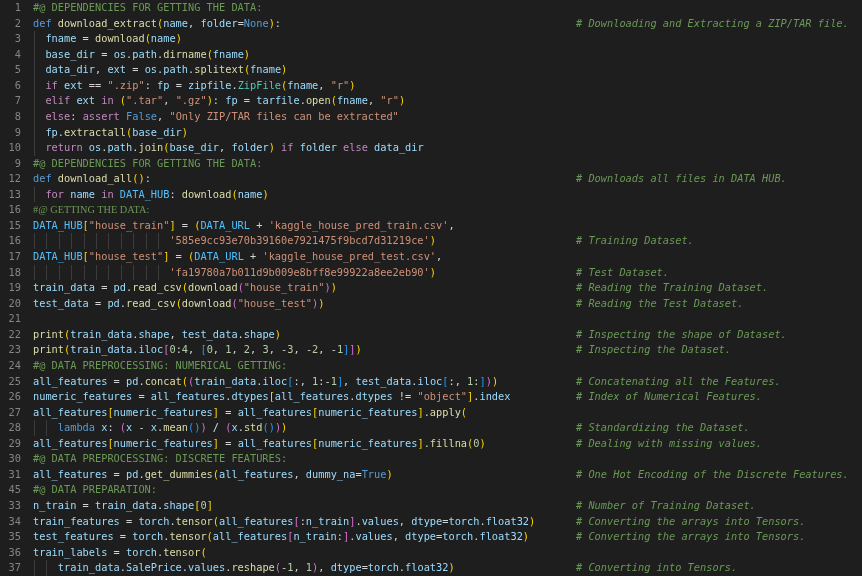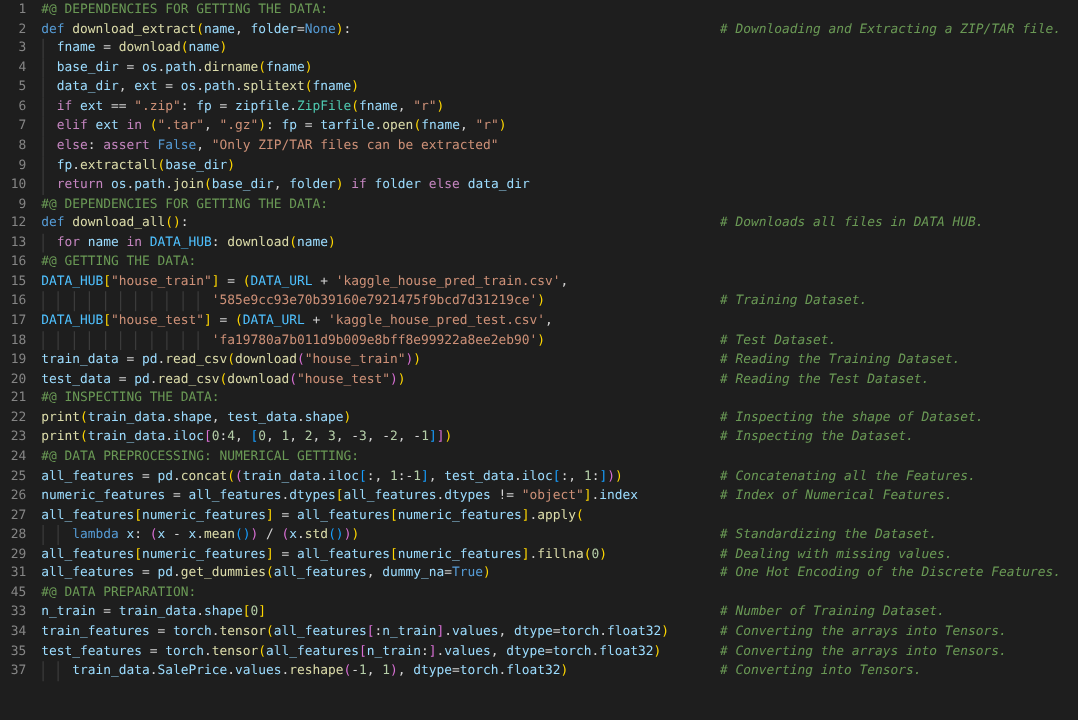--- a/index.html
+++ b/index.html
@@ -31,36 +31,38 @@
       <div class="code-line"><div class="guide" style="left: 34px;"></div><div class="ln">4</div><span class="code"><span style="color: rgb(212, 212, 212);">  </span><span style="color: rgb(156, 220, 254);">base_dir</span><span style="color: rgb(212, 212, 212);"> = </span><span style="color: rgb(156, 220, 254);">os</span><span style="color: rgb(212, 212, 212);">.</span><span style="color: rgb(156, 220, 254);">path</span><span style="color: rgb(212, 212, 212);">.</span><span style="color: rgb(220, 220, 170);">dirname</span><span style="color: rgb(255, 215, 0);">(</span><span style="color: rgb(156, 220, 254);">fname</span><span style="color: rgb(255, 215, 0);">)</span></span></div>
       <div class="code-line"><div class="guide" style="left: 34px;"></div><div class="ln">5</div><span class="code"><span style="color: rgb(212, 212, 212);">  </span><span style="color: rgb(156, 220, 254);">data_dir</span><span style="color: rgb(212, 212, 212);">, </span><span style="color: rgb(156, 220, 254);">ext</span><span style="color: rgb(212, 212, 212);"> = </span><span style="color: rgb(156, 220, 254);">os</span><span style="color: rgb(212, 212, 212);">.</span><span style="color: rgb(156, 220, 254);">path</span><span style="color: rgb(212, 212, 212);">.</span><span style="color: rgb(220, 220, 170);">splitext</span><span style="color: rgb(255, 215, 0);">(</span><span style="color: rgb(156, 220, 254);">fname</span><span style="color: rgb(255, 215, 0);">)</span></span></div>
       <div class="code-line"><div class="guide" style="left: 34px;"></div><div class="ln">6</div><span class="code"><span style="color: rgb(212, 212, 212);">  </span><span style="color: rgb(197, 134, 192);">if</span><span style="color: rgb(212, 212, 212);"> </span><span style="color: rgb(156, 220, 254);">ext</span><span style="color: rgb(212, 212, 212);"> == </span><span style="color: rgb(206, 145, 120);">".zip"</span><span style="color: rgb(212, 212, 212);">: </span><span style="color: rgb(156, 220, 254);">fp</span><span style="color: rgb(212, 212, 212);"> = </span><span style="color: rgb(156, 220, 254);">zipfile</span><span style="color: rgb(212, 212, 212);">.</span><span style="color: rgb(78, 201, 176);">ZipFile</span><span style="color: rgb(255, 215, 0);">(</span><span style="color: rgb(156, 220, 254);">fname</span><span style="color: rgb(212, 212, 212);">, </span><span style="color: rgb(206, 145, 120);">"r"</span><span style="color: rgb(255, 215, 0);">)</span></span></div>
       <div class="code-line"><div class="guide" style="left: 34px;"></div><div class="ln">7</div><span class="code"><span style="color: rgb(212, 212, 212);">  </span><span style="color: rgb(197, 134, 192);">elif</span><span style="color: rgb(212, 212, 212);"> </span><span style="color: rgb(156, 220, 254);">ext</span><span style="color: rgb(212, 212, 212);"> </span><span style="color: rgb(197, 134, 192);">in</span><span style="color: rgb(212, 212, 212);"> </span><span style="color: rgb(255, 215, 0);">(</span><span style="color: rgb(206, 145, 120);">".tar"</span><span style="color: rgb(212, 212, 212);">, </span><span style="color: rgb(206, 145, 120);">".gz"</span><span style="color: rgb(255, 215, 0);">)</span><span style="color: rgb(212, 212, 212);">: </span><span style="color: rgb(156, 220, 254);">fp</span><span style="color: rgb(212, 212, 212);"> = </span><span style="color: rgb(156, 220, 254);">tarfile</span><span style="color: rgb(212, 212, 212);">.</span><span style="color: rgb(220, 220, 170);">open</span><span style="color: rgb(255, 215, 0);">(</span><span style="color: rgb(156, 220, 254);">fname</span><span style="color: rgb(212, 212, 212);">, </span><span style="color: rgb(206, 145, 120);">"r"</span><span style="color: rgb(255, 215, 0);">)</span></span></div>
       <div class="code-line"><div class="guide" style="left: 34px;"></div><div class="ln">8</div><span class="code"><span style="color: rgb(212, 212, 212);">  </span><span style="color: rgb(197, 134, 192);">else</span><span style="color: rgb(212, 212, 212);">: </span><span style="color: rgb(197, 134, 192);">assert</span><span style="color: rgb(212, 212, 212);"> </span><span style="color: rgb(86, 156, 214);">False</span><span style="color: rgb(212, 212, 212);">, </span><span style="color: rgb(206, 145, 120);">"Only ZIP/TAR files can be extracted"</span></span></div>
       <div class="code-line"><div class="guide" style="left: 34px;"></div><div class="ln">9</div><span class="code"><span style="color: rgb(212, 212, 212);">  </span><span style="color: rgb(156, 220, 254);">fp</span><span style="color: rgb(212, 212, 212);">.</span><span style="color: rgb(220, 220, 170);">extractall</span><span style="color: rgb(255, 215, 0);">(</span><span style="color: rgb(156, 220, 254);">base_dir</span><span style="color: rgb(255, 215, 0);">)</span></span></div>
       <div class="code-line"><div class="guide" style="left: 34px;"></div><div class="ln">10</div><span class="code"><span style="color: rgb(212, 212, 212);">  </span><span style="color: rgb(197, 134, 192);">return</span><span style="color: rgb(212, 212, 212);"> </span><span style="color: rgb(156, 220, 254);">os</span><span style="color: rgb(212, 212, 212);">.</span><span style="color: rgb(156, 220, 254);">path</span><span style="color: rgb(212, 212, 212);">.</span><span style="color: rgb(220, 220, 170);">join</span><span style="color: rgb(255, 215, 0);">(</span><span style="color: rgb(156, 220, 254);">base_dir</span><span style="color: rgb(212, 212, 212);">, </span><span style="color: rgb(156, 220, 254);">folder</span><span style="color: rgb(255, 215, 0);">)</span><span style="color: rgb(212, 212, 212);"> </span><span style="color: rgb(197, 134, 192);">if</span><span style="color: rgb(212, 212, 212);"> </span><span style="color: rgb(156, 220, 254);">folder</span><span style="color: rgb(212, 212, 212);"> </span><span style="color: rgb(197, 134, 192);">else</span><span style="color: rgb(212, 212, 212);"> </span><span style="color: rgb(156, 220, 254);">data_dir</span></span></div>
       <div class="code-line"><div class="ln">9</div><span class="code"><span style="color: rgb(106, 153, 85);">#@ DEPENDENCIES FOR GETTING THE DATA:</span></span></div>
       <div class="code-line"><div class="ln">12</div><span class="code"><span style="color: rgb(86, 156, 214);">def</span><span style="color: rgb(212, 212, 212);"> </span><span style="color: rgb(220, 220, 170);">download_all</span><span style="color: rgb(255, 215, 0);">()</span><span style="color: rgb(212, 212, 212);">:</span></span><span class="side-comment" style="left: 576px; color: rgb(106, 153, 85);"># Downloads all files in DATA HUB.</span></div>
       <div class="code-line"><div class="guide" style="left: 34px;"></div><div class="ln">13</div><span class="code"><span style="color: rgb(212, 212, 212);">  </span><span style="color: rgb(197, 134, 192);">for</span><span style="color: rgb(212, 212, 212);"> </span><span style="color: rgb(156, 220, 254);">name</span><span style="color: rgb(212, 212, 212);"> </span><span style="color: rgb(197, 134, 192);">in</span><span style="color: rgb(212, 212, 212);"> </span><span style="color: rgb(79, 193, 255);">DATA_HUB</span><span style="color: rgb(212, 212, 212);">: </span><span style="color: rgb(220, 220, 170);">download</span><span style="color: rgb(255, 215, 0);">(</span><span style="color: rgb(156, 220, 254);">name</span><span style="color: rgb(255, 215, 0);">)</span></span></div>
-      <div class="code-line"><div class="ln">16</div><span class="code"><span style="color: rgb(106, 153, 85);">#@ GETTING THE DATA:</span></span></div>
+      <div class="code-line"><div class="ln">16</div><span class="code"><span style="color: rgb(106, 153, 85); font-family: Liberation Serif, serif;">#@ GETTING THE DATA:</span></span></div>
       <div class="code-line"><div class="ln">15</div><span class="code"><span style="color: rgb(79, 193, 255);">DATA_HUB</span><span style="color: rgb(255, 215, 0);">[</span><span style="color: rgb(206, 145, 120);">"house_train"</span><span style="color: rgb(255, 215, 0);">]</span><span style="color: rgb(212, 212, 212);"> = </span><span style="color: rgb(255, 215, 0);">(</span><span style="color: rgb(79, 193, 255);">DATA_URL</span><span style="color: rgb(212, 212, 212);"> + </span><span style="color: rgb(206, 145, 120);">'kaggle_house_pred_train.csv'</span><span style="color: rgb(212, 212, 212);">,</span></span></div>
       <div class="code-line"><div class="guide" style="left: 34px;"></div><div class="guide" style="left: 46.4px;"></div><div class="guide" style="left: 58.8px;"></div><div class="guide" style="left: 71.2px;"></div><div class="guide" style="left: 83.6px;"></div><div class="guide" style="left: 96px;"></div><div class="guide" style="left: 108.4px;"></div><div class="guide" style="left: 120.8px;"></div><div class="guide" style="left: 133.2px;"></div><div class="guide" style="left: 145.6px;"></div><div class="guide" style="left: 158px;"></div><div class="ln">16</div><span class="code"><span style="color: rgb(212, 212, 212);">                      </span><span style="color: rgb(206, 145, 120);">'585e9cc93e70b39160e7921475f9bcd7d31219ce'</span><span style="color: rgb(255, 215, 0);">)</span></span><span class="side-comment" style="left: 576px; color: rgb(106, 153, 85);"># Training Dataset.</span></div>
       <div class="code-line"><div class="ln">17</div><span class="code"><span style="color: rgb(79, 193, 255);">DATA_HUB</span><span style="color: rgb(255, 215, 0);">[</span><span style="color: rgb(206, 145, 120);">"house_test"</span><span style="color: rgb(255, 215, 0);">]</span><span style="color: rgb(212, 212, 212);"> = </span><span style="color: rgb(255, 215, 0);">(</span><span style="color: rgb(79, 193, 255);">DATA_URL</span><span style="color: rgb(212, 212, 212);"> + </span><span style="color: rgb(206, 145, 120);">'kaggle_house_pred_test.csv'</span><span style="color: rgb(212, 212, 212);">,</span></span></div>
       <div class="code-line"><div class="guide" style="left: 34px;"></div><div class="guide" style="left: 46.4px;"></div><div class="guide" style="left: 58.8px;"></div><div class="guide" style="left: 71.2px;"></div><div class="guide" style="left: 83.6px;"></div><div class="guide" style="left: 96px;"></div><div class="guide" style="left: 108.4px;"></div><div class="guide" style="left: 120.8px;"></div><div class="guide" style="left: 133.2px;"></div><div class="guide" style="left: 145.6px;"></div><div class="guide" style="left: 158px;"></div><div class="ln">18</div><span class="code"><span style="color: rgb(212, 212, 212);">                      </span><span style="color: rgb(206, 145, 120);">'fa19780a7b011d9b009e8bff8e99922a8ee2eb90'</span><span style="color: rgb(255, 215, 0);">)</span></span><span class="side-comment" style="left: 576px; color: rgb(106, 153, 85);"># Test Dataset.</span></div>
       <div class="code-line"><div class="ln">19</div><span class="code"><span style="color: rgb(156, 220, 254);">train_data</span><span style="color: rgb(212, 212, 212);"> = </span><span style="color: rgb(156, 220, 254);">pd</span><span style="color: rgb(212, 212, 212);">.</span><span style="color: rgb(220, 220, 170);">read_csv</span><span style="color: rgb(255, 215, 0);">(</span><span style="color: rgb(220, 220, 170);">download</span><span style="color: rgb(218, 112, 214);">(</span><span style="color: rgb(206, 145, 120);">"house_train"</span><span style="color: rgb(218, 112, 214);">)</span><span style="color: rgb(255, 215, 0);">)</span></span><span class="side-comment" style="left: 576px; color: rgb(106, 153, 85);"># Reading the Training Dataset.</span></div>
       <div class="code-line"><div class="ln">20</div><span class="code"><span style="color: rgb(156, 220, 254);">test_data</span><span style="color: rgb(212, 212, 212);"> = </span><span style="color: rgb(156, 220, 254);">pd</span><span style="color: rgb(212, 212, 212);">.</span><span style="color: rgb(220, 220, 170);">read_csv</span><span style="color: rgb(255, 215, 0);">(</span><span style="color: rgb(220, 220, 170);">download</span><span style="color: rgb(218, 112, 214);">(</span><span style="color: rgb(206, 145, 120);">"house_test"</span><span style="color: rgb(218, 112, 214);">)</span><span style="color: rgb(255, 215, 0);">)</span></span><span class="side-comment" style="left: 576px; color: rgb(106, 153, 85);"># Reading the Test Dataset.</span></div>
-      <div class="code-line"><div class="ln">21</div><span class="code"><span style="color: rgb(106, 153, 85);">#@ INSPECTING THE DATA:</span></span></div>
+      <div class="code-line"><div class="ln">21</div></div>
       <div class="code-line"><div class="ln">22</div><span class="code"><span style="color: rgb(220, 220, 170);">print</span><span style="color: rgb(255, 215, 0);">(</span><span style="color: rgb(156, 220, 254);">train_data</span><span style="color: rgb(212, 212, 212);">.</span><span style="color: rgb(156, 220, 254);">shape</span><span style="color: rgb(212, 212, 212);">, </span><span style="color: rgb(156, 220, 254);">test_data</span><span style="color: rgb(212, 212, 212);">.</span><span style="color: rgb(156, 220, 254);">shape</span><span style="color: rgb(255, 215, 0);">)</span></span><span class="side-comment" style="left: 576px; color: rgb(106, 153, 85);"># Inspecting the shape of Dataset.</span></div>
       <div class="code-line"><div class="ln">23</div><span class="code"><span style="color: rgb(220, 220, 170);">print</span><span style="color: rgb(255, 215, 0);">(</span><span style="color: rgb(156, 220, 254);">train_data</span><span style="color: rgb(212, 212, 212);">.</span><span style="color: rgb(156, 220, 254);">iloc</span><span style="color: rgb(218, 112, 214);">[</span><span style="color: rgb(181, 206, 168);">0</span><span style="color: rgb(212, 212, 212);">:</span><span style="color: rgb(181, 206, 168);">4</span><span style="color: rgb(212, 212, 212);">, </span><span style="color: rgb(23, 159, 255);">[</span><span style="color: rgb(181, 206, 168);">0</span><span style="color: rgb(212, 212, 212);">, </span><span style="color: rgb(181, 206, 168);">1</span><span style="color: rgb(212, 212, 212);">, </span><span style="color: rgb(181, 206, 168);">2</span><span style="color: rgb(212, 212, 212);">, </span><span style="color: rgb(181, 206, 168);">3</span><span style="color: rgb(212, 212, 212);">, -</span><span style="color: rgb(181, 206, 168);">3</span><span style="color: rgb(212, 212, 212);">, -</span><span style="color: rgb(181, 206, 168);">2</span><span style="color: rgb(212, 212, 212);">, -</span><span style="color: rgb(181, 206, 168);">1</span><span style="color: rgb(23, 159, 255);">]</span><span style="color: rgb(218, 112, 214);">]</span><span style="color: rgb(255, 215, 0);">)</span></span><span class="side-comment" style="left: 576px; color: rgb(106, 153, 85);"># Inspecting the Dataset.</span></div>
       <div class="code-line"><div class="ln">24</div><span class="code"><span style="color: rgb(106, 153, 85);">#@ DATA PREPROCESSING: NUMERICAL GETTING:</span></span></div>
       <div class="code-line"><div class="ln">25</div><span class="code"><span style="color: rgb(156, 220, 254);">all_features</span><span style="color: rgb(212, 212, 212);"> = </span><span style="color: rgb(156, 220, 254);">pd</span><span style="color: rgb(212, 212, 212);">.</span><span style="color: rgb(220, 220, 170);">concat</span><span style="color: rgb(255, 215, 0);">(</span><span style="color: rgb(218, 112, 214);">(</span><span style="color: rgb(156, 220, 254);">train_data</span><span style="color: rgb(212, 212, 212);">.</span><span style="color: rgb(156, 220, 254);">iloc</span><span style="color: rgb(23, 159, 255);">[</span><span style="color: rgb(212, 212, 212);">:, </span><span style="color: rgb(181, 206, 168);">1</span><span style="color: rgb(212, 212, 212);">:-</span><span style="color: rgb(181, 206, 168);">1</span><span style="color: rgb(23, 159, 255);">]</span><span style="color: rgb(212, 212, 212);">, </span><span style="color: rgb(156, 220, 254);">test_data</span><span style="color: rgb(212, 212, 212);">.</span><span style="color: rgb(156, 220, 254);">iloc</span><span style="color: rgb(23, 159, 255);">[</span><span style="color: rgb(212, 212, 212);">:, </span><span style="color: rgb(181, 206, 168);">1</span><span style="color: rgb(212, 212, 212);">:</span><span style="color: rgb(23, 159, 255);">]</span><span style="color: rgb(218, 112, 214);">)</span><span style="color: rgb(255, 215, 0);">)</span></span><span class="side-comment" style="left: 576px; color: rgb(106, 153, 85);"># Concatenating all the Features.</span></div>
       <div class="code-line"><div class="ln">26</div><span class="code"><span style="color: rgb(156, 220, 254);">numeric_features</span><span style="color: rgb(212, 212, 212);"> = </span><span style="color: rgb(156, 220, 254);">all_features</span><span style="color: rgb(212, 212, 212);">.</span><span style="color: rgb(156, 220, 254);">dtypes</span><span style="color: rgb(255, 215, 0);">[</span><span style="color: rgb(156, 220, 254);">all_features</span><span style="color: rgb(212, 212, 212);">.</span><span style="color: rgb(156, 220, 254);">dtypes</span><span style="color: rgb(212, 212, 212);"> != </span><span style="color: rgb(206, 145, 120);">"object"</span><span style="color: rgb(255, 215, 0);">]</span><span style="color: rgb(212, 212, 212);">.</span><span style="color: rgb(156, 220, 254);">index</span></span><span class="side-comment" style="left: 576px; color: rgb(106, 153, 85);"># Index of Numerical Features.</span></div>
       <div class="code-line"><div class="ln">27</div><span class="code"><span style="color: rgb(156, 220, 254);">all_features</span><span style="color: rgb(255, 215, 0);">[</span><span style="color: rgb(156, 220, 254);">numeric_features</span><span style="color: rgb(255, 215, 0);">]</span><span style="color: rgb(212, 212, 212);"> = </span><span style="color: rgb(156, 220, 254);">all_features</span><span style="color: rgb(255, 215, 0);">[</span><span style="color: rgb(156, 220, 254);">numeric_features</span><span style="color: rgb(255, 215, 0);">]</span><span style="color: rgb(212, 212, 212);">.</span><span style="color: rgb(220, 220, 170);">apply</span><span style="color: rgb(255, 215, 0);">(</span></span></div>
       <div class="code-line"><div class="guide" style="left: 34px;"></div><div class="guide" style="left: 46.4px;"></div><div class="ln">28</div><span class="code"><span style="color: rgb(212, 212, 212);">    </span><span style="color: rgb(86, 156, 214);">lambda</span><span style="color: rgb(212, 212, 212);"> </span><span style="color: rgb(156, 220, 254);">x</span><span style="color: rgb(212, 212, 212);">: </span><span style="color: rgb(218, 112, 214);">(</span><span style="color: rgb(156, 220, 254);">x</span><span style="color: rgb(212, 212, 212);"> - </span><span style="color: rgb(156, 220, 254);">x</span><span style="color: rgb(212, 212, 212);">.</span><span style="color: rgb(220, 220, 170);">mean</span><span style="color: rgb(23, 159, 255);">()</span><span style="color: rgb(218, 112, 214);">)</span><span style="color: rgb(212, 212, 212);"> / </span><span style="color: rgb(218, 112, 214);">(</span><span style="color: rgb(156, 220, 254);">x</span><span style="color: rgb(212, 212, 212);">.</span><span style="color: rgb(220, 220, 170);">std</span><span style="color: rgb(23, 159, 255);">()</span><span style="color: rgb(218, 112, 214);">)</span><span style="color: rgb(255, 215, 0);">)</span></span><span class="side-comment" style="left: 576px; color: rgb(106, 153, 85);"># Standardizing the Dataset.</span></div>
       <div class="code-line"><div class="ln">29</div><span class="code"><span style="color: rgb(156, 220, 254);">all_features</span><span style="color: rgb(255, 215, 0);">[</span><span style="color: rgb(156, 220, 254);">numeric_features</span><span style="color: rgb(255, 215, 0);">]</span><span style="color: rgb(212, 212, 212);"> = </span><span style="color: rgb(156, 220, 254);">all_features</span><span style="color: rgb(255, 215, 0);">[</span><span style="color: rgb(156, 220, 254);">numeric_features</span><span style="color: rgb(255, 215, 0);">]</span><span style="color: rgb(212, 212, 212);">.</span><span style="color: rgb(220, 220, 170);">fillna</span><span style="color: rgb(255, 215, 0);">(</span><span style="color: rgb(181, 206, 168);">0</span><span style="color: rgb(255, 215, 0);">)</span></span><span class="side-comment" style="left: 576px; color: rgb(106, 153, 85);"># Dealing with missing values.</span></div>
+      <div class="code-line"><div class="ln">30</div><span class="code"><span style="color: rgb(106, 153, 85);">#@ DATA PREPROCESSING: DISCRETE FEATURES:</span></span></div>
       <div class="code-line"><div class="ln">31</div><span class="code"><span style="color: rgb(156, 220, 254);">all_features</span><span style="color: rgb(212, 212, 212);"> = </span><span style="color: rgb(156, 220, 254);">pd</span><span style="color: rgb(212, 212, 212);">.</span><span style="color: rgb(220, 220, 170);">get_dummies</span><span style="color: rgb(255, 215, 0);">(</span><span style="color: rgb(156, 220, 254);">all_features</span><span style="color: rgb(212, 212, 212);">, </span><span style="color: rgb(156, 220, 254);">dummy_na</span><span style="color: rgb(212, 212, 212);">=</span><span style="color: rgb(86, 156, 214);">True</span><span style="color: rgb(255, 215, 0);">)</span></span><span class="side-comment" style="left: 576px; color: rgb(106, 153, 85);"># One Hot Encoding of the Discrete Features.</span></div>
       <div class="code-line"><div class="ln">45</div><span class="code"><span style="color: rgb(106, 153, 85);">#@ DATA PREPARATION:</span></span></div>
       <div class="code-line"><div class="ln">33</div><span class="code"><span style="color: rgb(156, 220, 254);">n_train</span><span style="color: rgb(212, 212, 212);"> = </span><span style="color: rgb(156, 220, 254);">train_data</span><span style="color: rgb(212, 212, 212);">.</span><span style="color: rgb(156, 220, 254);">shape</span><span style="color: rgb(255, 215, 0);">[</span><span style="color: rgb(181, 206, 168);">0</span><span style="color: rgb(255, 215, 0);">]</span></span><span class="side-comment" style="left: 576px; color: rgb(106, 153, 85);"># Number of Training Dataset.</span></div>
       <div class="code-line"><div class="ln">34</div><span class="code"><span style="color: rgb(156, 220, 254);">train_features</span><span style="color: rgb(212, 212, 212);"> = </span><span style="color: rgb(156, 220, 254);">torch</span><span style="color: rgb(212, 212, 212);">.</span><span style="color: rgb(220, 220, 170);">tensor</span><span style="color: rgb(255, 215, 0);">(</span><span style="color: rgb(156, 220, 254);">all_features</span><span style="color: rgb(218, 112, 214);">[</span><span style="color: rgb(212, 212, 212);">:</span><span style="color: rgb(156, 220, 254);">n_train</span><span style="color: rgb(218, 112, 214);">]</span><span style="color: rgb(212, 212, 212);">.</span><span style="color: rgb(156, 220, 254);">values</span><span style="color: rgb(212, 212, 212);">, </span><span style="color: rgb(156, 220, 254);">dtype</span><span style="color: rgb(212, 212, 212);">=</span><span style="color: rgb(156, 220, 254);">torch</span><span style="color: rgb(212, 212, 212);">.</span><span style="color: rgb(156, 220, 254);">float32</span><span style="color: rgb(255, 215, 0);">)</span></span><span class="side-comment" style="left: 576px; color: rgb(106, 153, 85);"># Converting the arrays into Tensors.</span></div>
       <div class="code-line"><div class="ln">35</div><span class="code"><span style="color: rgb(156, 220, 254);">test_features</span><span style="color: rgb(212, 212, 212);"> = </span><span style="color: rgb(156, 220, 254);">torch</span><span style="color: rgb(212, 212, 212);">.</span><span style="color: rgb(220, 220, 170);">tensor</span><span style="color: rgb(255, 215, 0);">(</span><span style="color: rgb(156, 220, 254);">all_features</span><span style="color: rgb(218, 112, 214);">[</span><span style="color: rgb(156, 220, 254);">n_train</span><span style="color: rgb(212, 212, 212);">:</span><span style="color: rgb(218, 112, 214);">]</span><span style="color: rgb(212, 212, 212);">.</span><span style="color: rgb(156, 220, 254);">values</span><span style="color: rgb(212, 212, 212);">, </span><span style="color: rgb(156, 220, 254);">dtype</span><span style="color: rgb(212, 212, 212);">=</span><span style="color: rgb(156, 220, 254);">torch</span><span style="color: rgb(212, 212, 212);">.</span><span style="color: rgb(156, 220, 254);">float32</span><span style="color: rgb(255, 215, 0);">)</span></span><span class="side-comment" style="left: 576px; color: rgb(106, 153, 85);"># Converting the arrays into Tensors.</span></div>
+      <div class="code-line"><div class="ln">36</div><span class="code"><span style="color: rgb(156, 220, 254);">train_labels</span><span style="color: rgb(212, 212, 212);"> = </span><span style="color: rgb(156, 220, 254);">torch</span><span style="color: rgb(212, 212, 212);">.</span><span style="color: rgb(220, 220, 170);">tensor</span><span style="color: rgb(255, 215, 0);">(</span></span></div>
       <div class="code-line"><div class="guide" style="left: 34px;"></div><div class="guide" style="left: 46.4px;"></div><div class="ln">37</div><span class="code"><span style="color: rgb(212, 212, 212);">    </span><span style="color: rgb(156, 220, 254);">train_data</span><span style="color: rgb(212, 212, 212);">.</span><span style="color: rgb(156, 220, 254);">SalePrice</span><span style="color: rgb(212, 212, 212);">.</span><span style="color: rgb(156, 220, 254);">values</span><span style="color: rgb(212, 212, 212);">.</span><span style="color: rgb(220, 220, 170);">reshape</span><span style="color: rgb(218, 112, 214);">(</span><span style="color: rgb(212, 212, 212);">-</span><span style="color: rgb(181, 206, 168);">1</span><span style="color: rgb(212, 212, 212);">, </span><span style="color: rgb(181, 206, 168);">1</span><span style="color: rgb(218, 112, 214);">)</span><span style="color: rgb(212, 212, 212);">, </span><span style="color: rgb(156, 220, 254);">dtype</span><span style="color: rgb(212, 212, 212);">=</span><span style="color: rgb(156, 220, 254);">torch</span><span style="color: rgb(212, 212, 212);">.</span><span style="color: rgb(156, 220, 254);">float32</span><span style="color: rgb(255, 215, 0);">)</span></span><span class="side-comment" style="left: 576px; color: rgb(106, 153, 85);"># Converting into Tensors.</span></div>
     </div>
 </div>
 
 </body></html>

